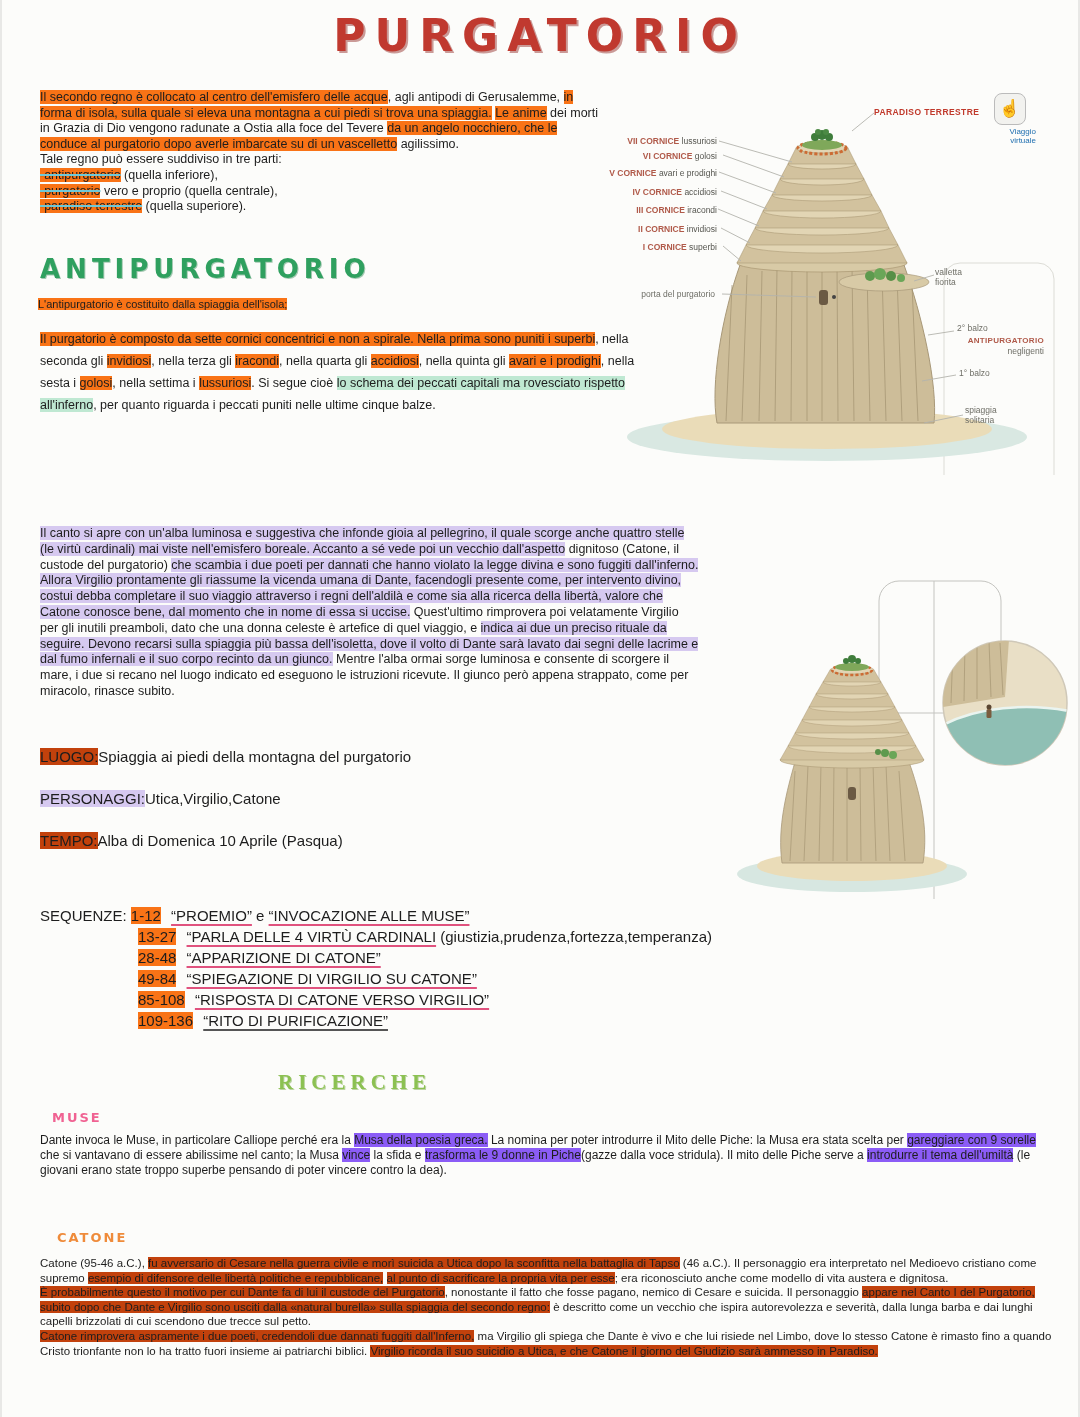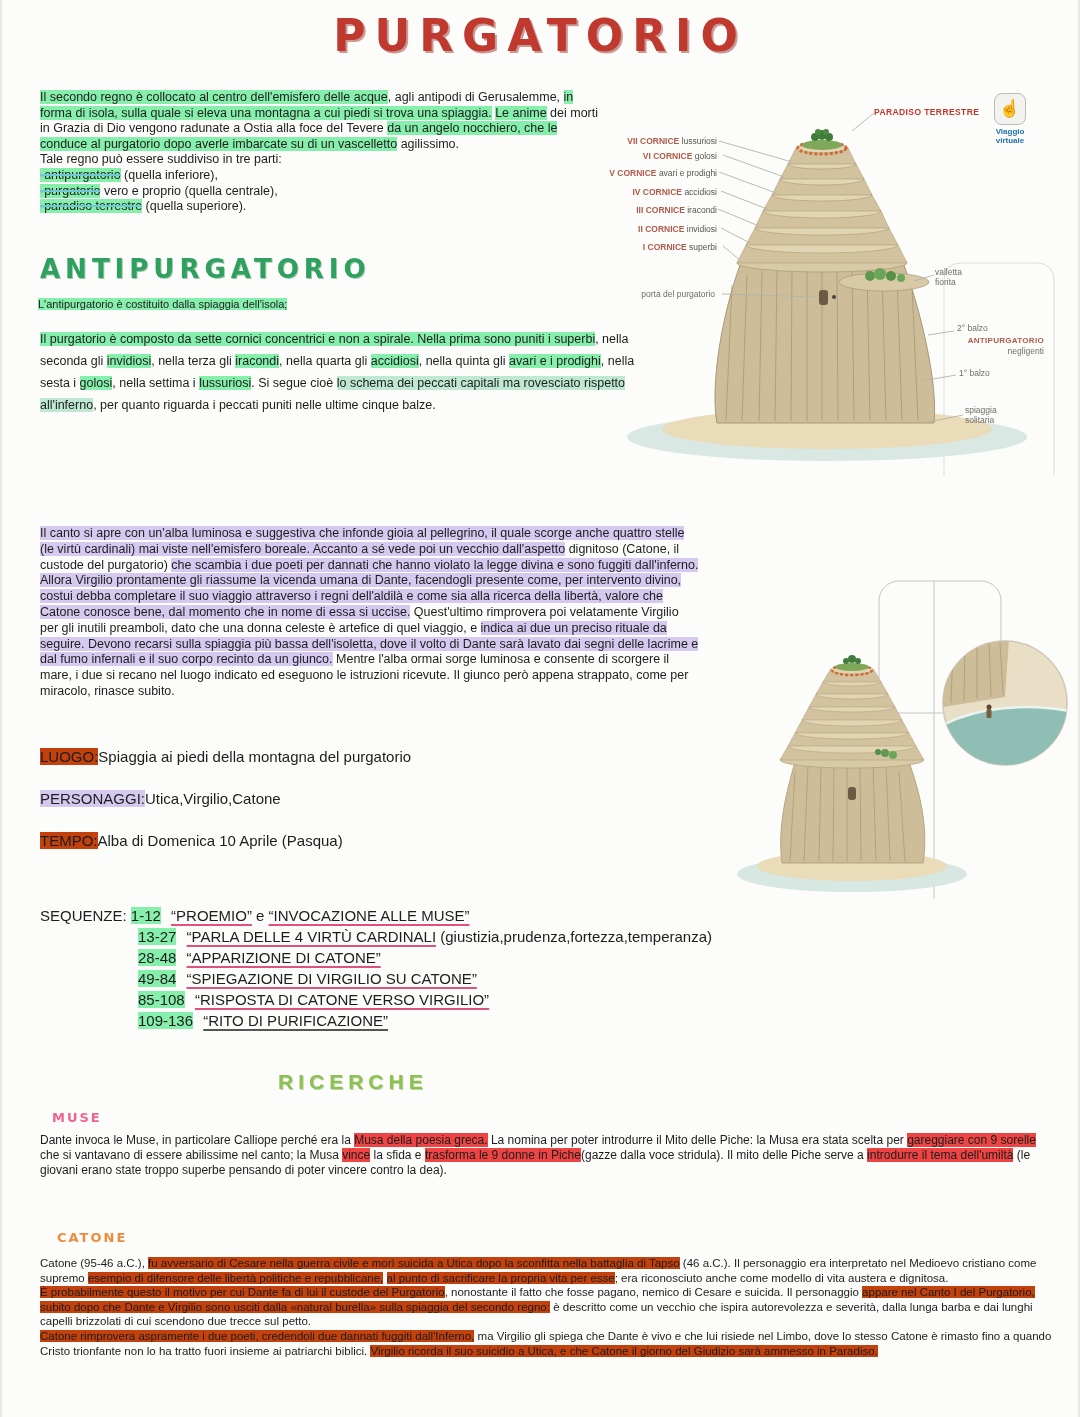--- a/index.html
+++ b/index.html
@@ -19,21 +19,21 @@
     font-family:"DejaVu Sans",sans-serif;font-weight:bold;font-size:26px;
     letter-spacing:5px;color:#2fa05f;text-shadow:1px 1px 0 rgba(30,122,68,.4);
   }
   .h-canto{
     position:absolute;left:38px;top:478px;margin:0;
     font-family:"DejaVu Sans",sans-serif;font-weight:bold;font-size:30px;
     letter-spacing:5px;color:#f3546e;text-shadow:1px 1px 0 rgba(194,43,73,.4);
   }
   .h-ricerche{
     position:absolute;left:276px;top:1070px;margin:0;
-    font-family:Liberation Sans, sans-serif;font-weight:bold;font-size:21px;
+    font-family:Liberation Serif, serif;font-weight:bold;font-size:21px;
     letter-spacing:5px;color:#8cc152;text-shadow:1px 1px 0 rgba(109,162,58,.45);
   }
   .h-muse{
     position:absolute;left:50px;top:1110px;margin:0;
     font-family:"DejaVu Sans",sans-serif;font-weight:bold;font-size:13px;
     letter-spacing:2px;color:#f06292;
   }
   .h-catone{
     position:absolute;left:55px;top:1230px;margin:0;
     font-family:"DejaVu Sans",sans-serif;font-weight:bold;font-size:13px;
@@ -47,25 +47,25 @@
   .info-line{position:absolute;left:38px;font-size:15px;}
   .info-luogo{top:748px;} .info-personaggi{top:790px;} .info-tempo{top:832px;}
   .sequenze{position:absolute;left:38px;top:905px;font-size:15px;}
   .seq-row{line-height:21px;white-space:nowrap;}
   .seq-row.indent{margin-left:98px;}
   .seq-range{margin-right:6px;}
   .muse-para{position:absolute;left:38px;top:1133px;width:1012px;font-size:12px;line-height:15.2px;}
   .catone-para{position:absolute;left:38px;top:1256px;width:1016px;font-size:11.5px;line-height:14.6px;}
   .catone-para p{margin:0;}
   
-  .hl-cyan{background:#86efac;}
+  .hl-cyan{background:#f97316;}
   .hl-purple{background:#d6c9f0;}
   .hl-green{background:#bfe8d2;}
   .hl-yellow{background:#c2410c;}
-  .hl-pink{background:#ef4444;}
+  .hl-pink{background:#8b5cf6;}
   .strike-cyan{text-decoration:line-through;text-decoration-color:#6fc8d8;text-decoration-thickness:2px;}
   .ul-pink{text-decoration:underline;text-decoration-color:#e0527e;text-decoration-thickness:2px;text-underline-offset:3px;}
   .ul-dark{text-decoration:underline;text-decoration-color:#555;text-decoration-thickness:2px;text-underline-offset:3px;}
   
   .mountain1{position:absolute;left:620px;top:85px;width:440px;height:390px;}
   .mountain2{position:absolute;left:735px;top:575px;width:340px;height:330px;}
   .mountain1 svg,.mountain2 svg{position:absolute;left:0;top:0;}
   .m-label{position:absolute;font-size:8.5px;line-height:10px;color:#6e6e66;white-space:nowrap;}
   .m-label .cnum{color:#b05a4a;font-weight:bold;}
   .m-label .cname{color:#55554f;}
@@ -76,21 +76,21 @@
   .lab-balzo2{left:335px;top:238px;}
   .lab-antip{right:18px;top:250px;text-align:right;white-space:normal;width:90px;}
   .lab-antip .small-red{color:#b05a4a;font-weight:bold;font-size:8px;letter-spacing:.3px;}
   .lab-balzo1{left:337px;top:283px;}
   .lab-spiaggia{left:343px;top:320px;white-space:normal;width:44px;}
   .viaggio{position:absolute;left:362px;top:8px;width:52px;text-align:center;cursor:pointer;}
   .viaggio .icon-box{
     display:inline-block;width:30px;height:30px;border:1px solid #bbb;border-radius:8px;
     background:#f2f2ef;font-size:17px;line-height:30px;color:#444;
   }
-  .viaggio .vlabel{font-size:8px;font-weight:bold;color:#1f6fb0;line-height:9px;margin-top:2px;}
+  .viaggio .vlabel{font-size:8px;font-weight:normal;color:#1f6fb0;line-height:9px;margin-top:2px;text-align:right;}
 </style>
 </head>
 <body>
 
 <div class="page">
 
   <h1 class="h-title">PURGATORIO</h1>
 
   <div class="intro-block">
     <div><span class="hl-cyan">Il secondo regno è collocato al centro dell'emisfero delle acque</span><span>, agli antipodi di Gerusalemme, </span><span class="hl-cyan">in forma di isola, sulla quale si eleva una montagna a cui piedi si trova una spiaggia.</span><span> </span><span class="hl-cyan">Le anime</span><span> dei morti in Grazia di Dio vengono radunate a Ostia alla foce del Tevere </span><span class="hl-cyan">da un angelo nocchiero, che le conduce al purgatorio dopo averle imbarcate su di un vascelletto</span><span> agilissimo.</span></div>

